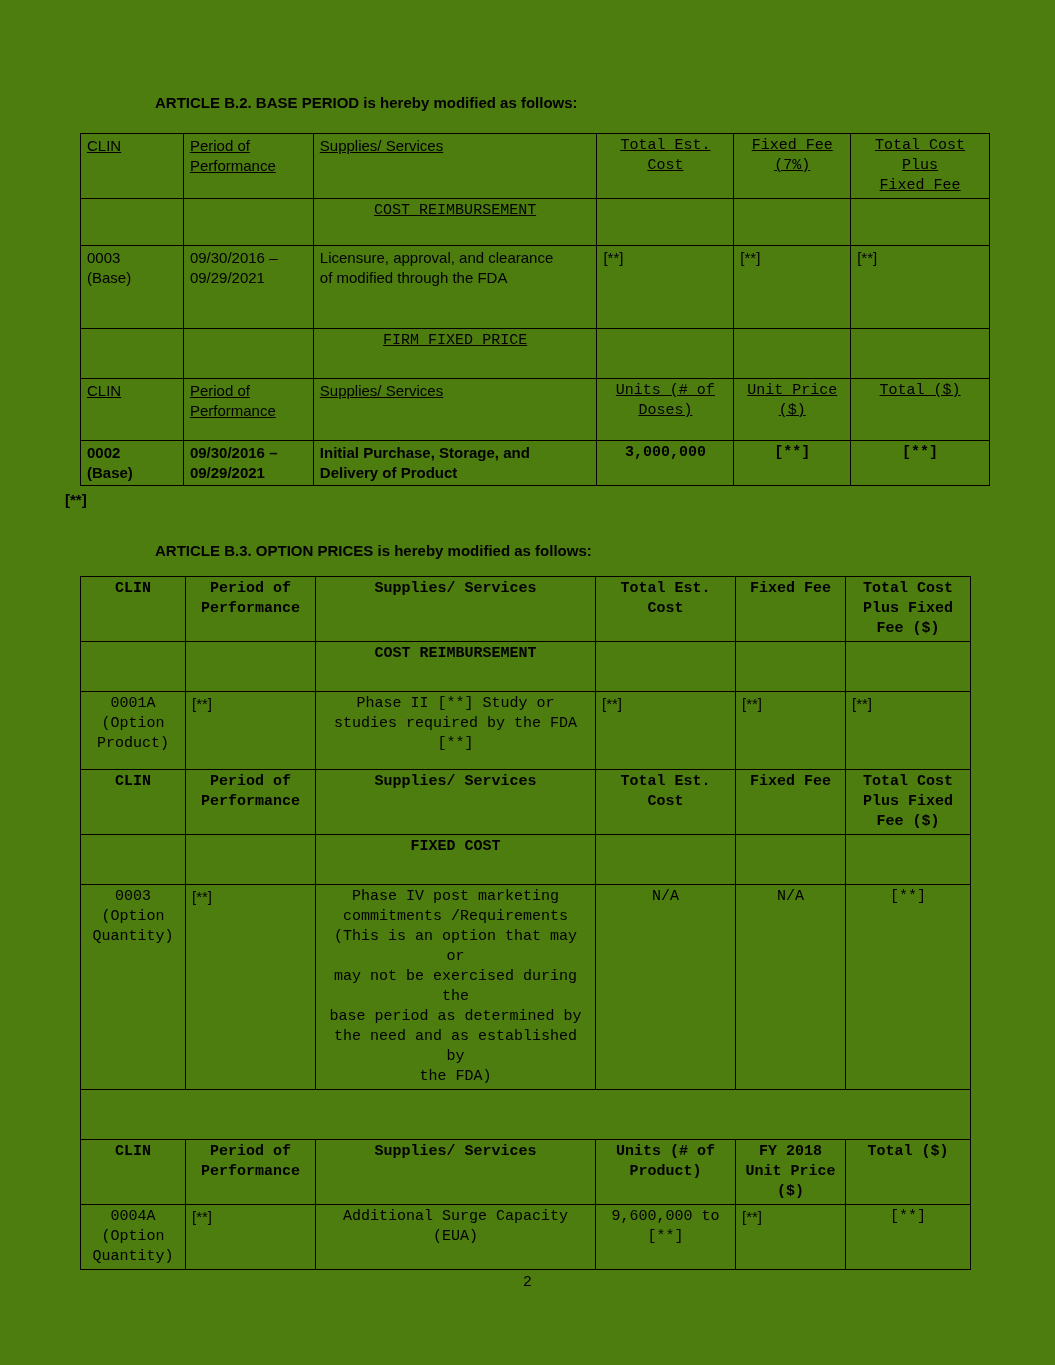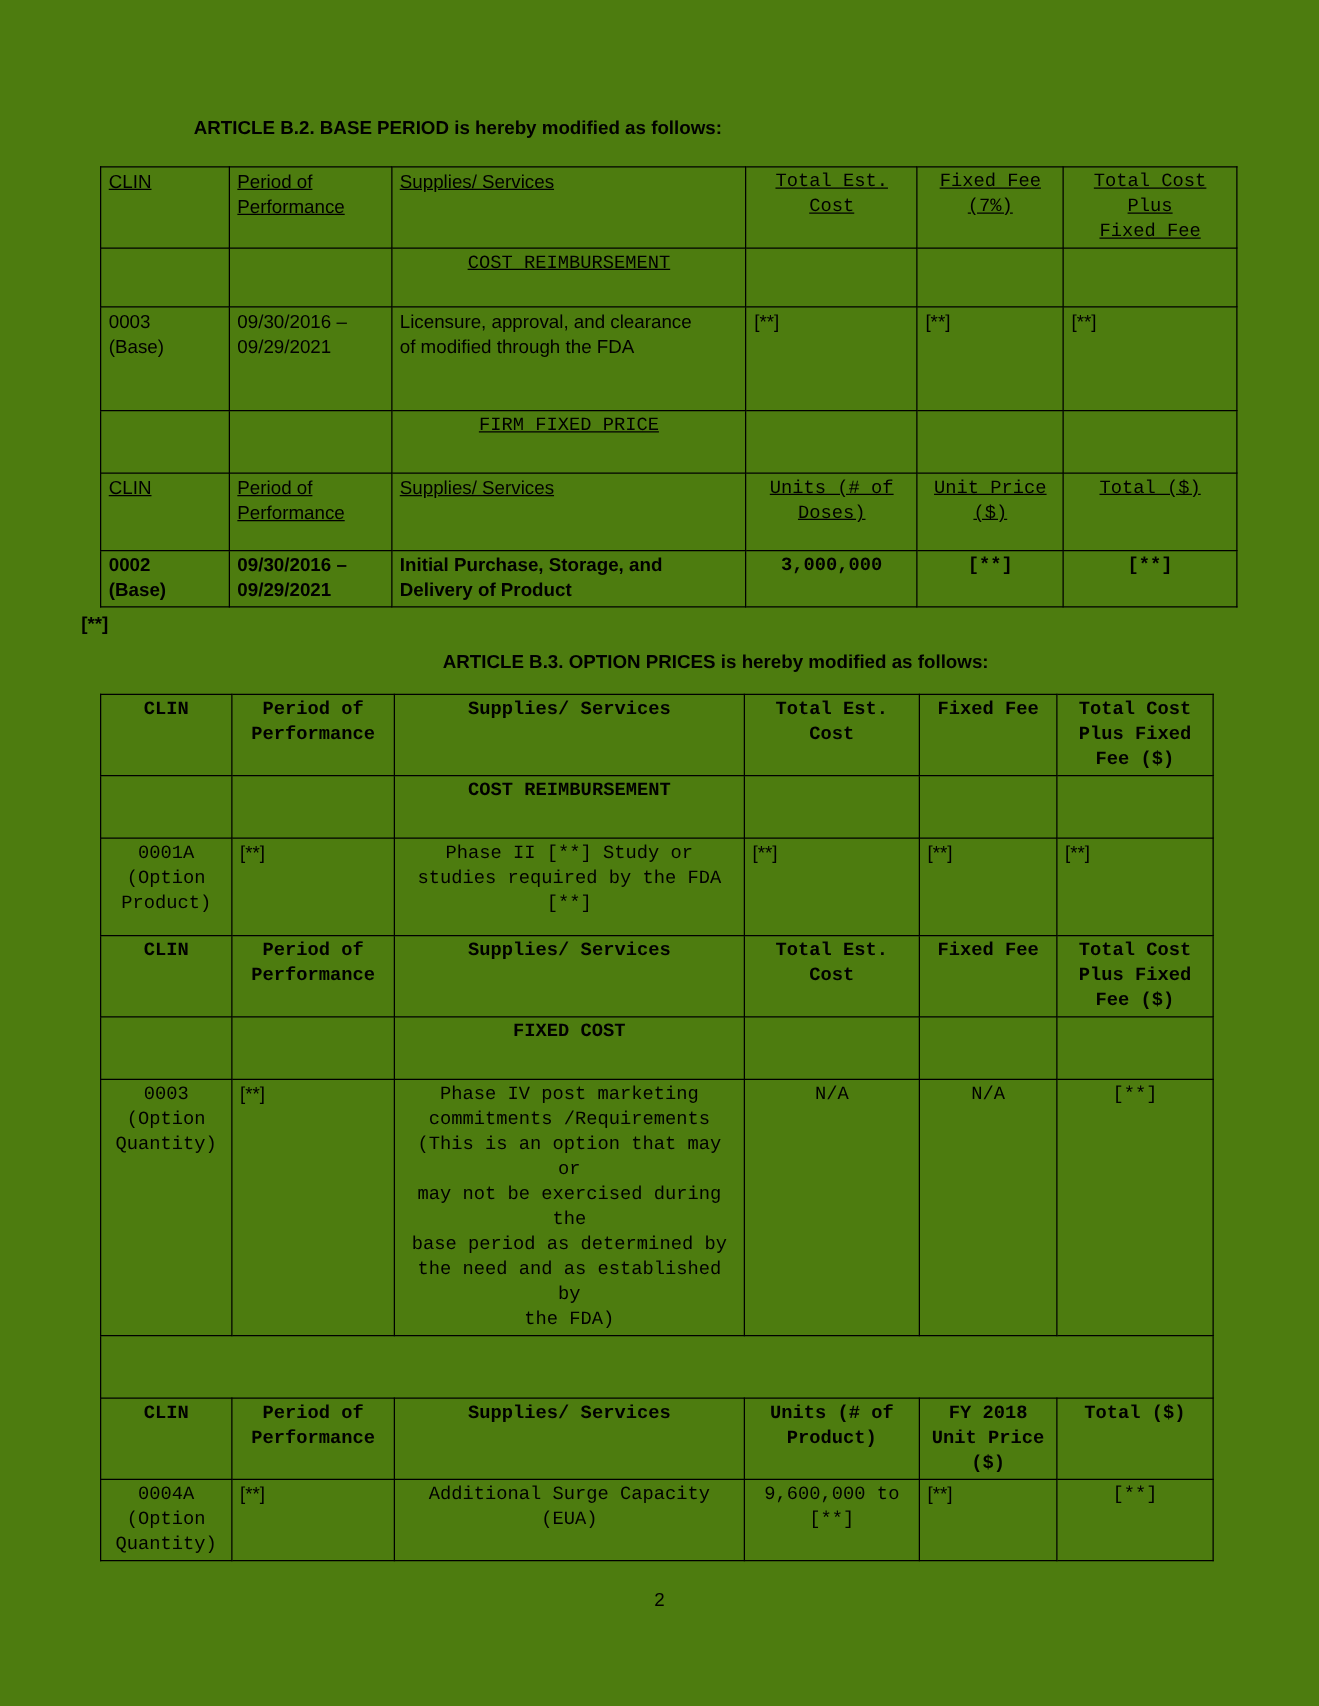--- a/index.html
+++ b/index.html
@@ -9,21 +9,21 @@
     background: #ffffff;
     font-family: "Liberation Sans", sans-serif;
     font-size: 15px; color: #000000;
   }
   .doc { position: relative; width: 1055px; height: 1365px; overflow: hidden; background: #4d7c0f; }
   .content { padding: 94px 65px 0 80px; }
   .article-heading {
     font-size: 15px; font-weight: bold; line-height: 17px;
     margin: 0 0 22px 75px;
   }
-  .article-heading.second { margin-top: 13px; margin-bottom: 17px; text-align: center; }
+  .article-heading.second { margin-top: 34px; margin-bottom: 17px; }
   table.tbl { border-collapse: collapse; table-layout: fixed; }
   .tbl td {
     border: 1px solid #000;
     vertical-align: top;
     padding: 2px 6px;
     line-height: 20px;
     white-space: pre-line;
     overflow: hidden;
   }
   .c { text-align: center; font-family: Liberation Mono, monospace; }

